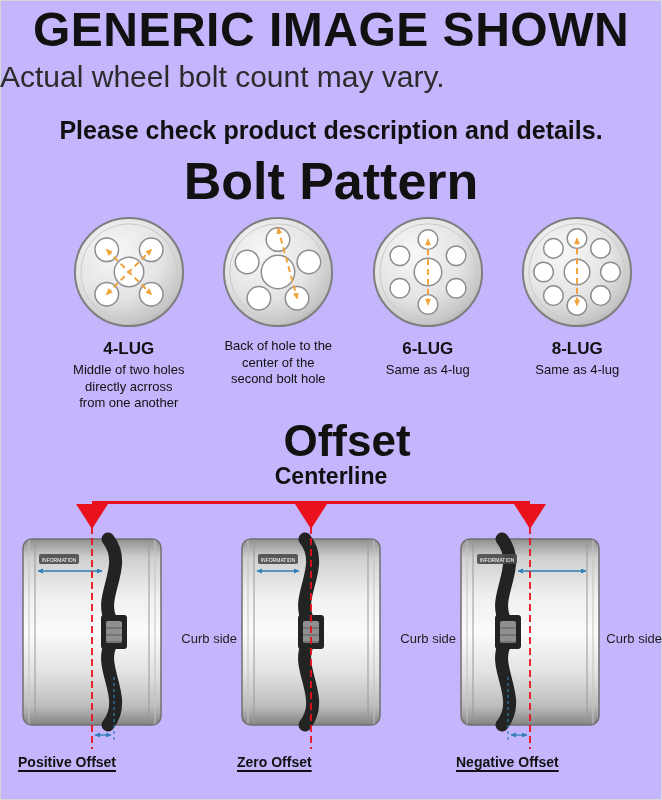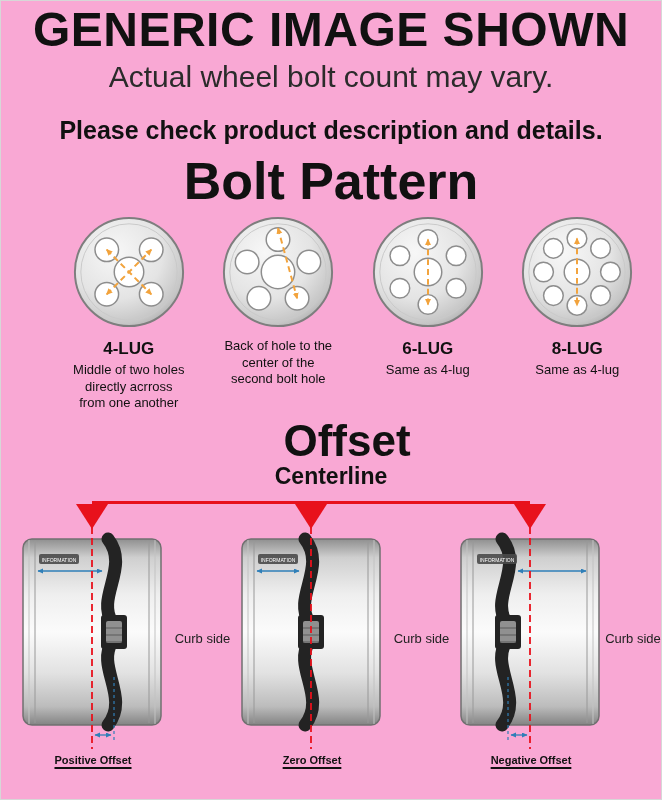--- a/index.html
+++ b/index.html
@@ -3,40 +3,40 @@
 <meta charset="utf-8">
 <style>
   :root{
     --red:#e8111c;
     --blue:#2f7fb8;
     --orange:#f2a33c;
     --ink:#111;
   }
   *{margin:0;padding:0;box-sizing:border-box;}
   body{background:#fff;font-family:"Liberation Sans",sans-serif;color:var(--ink);}
-  .page{position:relative;width:662px;height:800px;background:#f9a8d4;overflow:hidden;
+  .page{position:relative;width:662px;height:800px;background:#c4b5fd;overflow:hidden;
         box-shadow:inset 0 0 0 1px #d7d7d7;padding-top:6px;}
   .h-title{text-align:center;font-size:48px;font-weight:900;letter-spacing:.5px;line-height:1.02;}
-  .h-sub{text-align:center;font-size:30px;font-weight:400;color:#2b2b2b;margin-top:5px;line-height:1.1;}
+  .h-sub{font-size:30px;font-weight:400;color:#2b2b2b;margin-top:5px;line-height:1.1;}
   .h-note{text-align:center;font-size:25px;font-weight:700;margin-top:24px;line-height:1.1;}
   .sec-title{text-align:center;font-size:52px;font-weight:900;line-height:1.05;margin-top:10px;}
   .bolt-row{display:flex;margin-top:4px;padding:0 10px;margin-left:44px;}
   .bolt-col{flex:1;text-align:center;}
   .lug-label{font-size:17px;font-weight:800;margin-top:4px;}
   .lug-desc{font-size:13px;line-height:1.28;width:116px;margin:3px auto 0;}
   .offset-title{font-size:44px;margin-top:6px;padding-left:32px;}
   .centerline-label{text-align:center;font-size:23px;font-weight:600;margin-top:0;line-height:1.1;}
   .diagram{position:relative;width:662px;height:290px;margin-top:4px;}
   .redline{position:absolute;left:92px;top:8px;width:438px;height:3px;background:var(--red);}
   .tri{position:absolute;top:11px;width:0;height:0;transform:translateX(-50%);
        border-left:16px solid transparent;border-right:16px solid transparent;
        border-top:25px solid var(--red);}
   .wheel{position:absolute;top:34px;width:150px;height:225px;}
-  .curb{position:absolute;top:138px;font-size:13px;color:#222;text-align:center;}
-  .olabel{position:absolute;top:261px;width:150px;text-align:center;font-size:11px;font-weight:800;
+  .curb{position:absolute;top:138px;font-size:13px;color:#222;text-align:right;}
+  .olabel{position:absolute;top:261px;width:150px;font-size:14px;font-weight:800;
           text-decoration:underline;text-decoration-thickness:2px;text-underline-offset:3px;}
 </style>
 </head>
 <body>
 
 <div class="page">
 
   <div class="h-title">GENERIC IMAGE SHOWN</div>
   <div class="h-sub">Actual wheel bolt count may vary.</div>
   <div class="h-note">Please check product description and details.</div>

